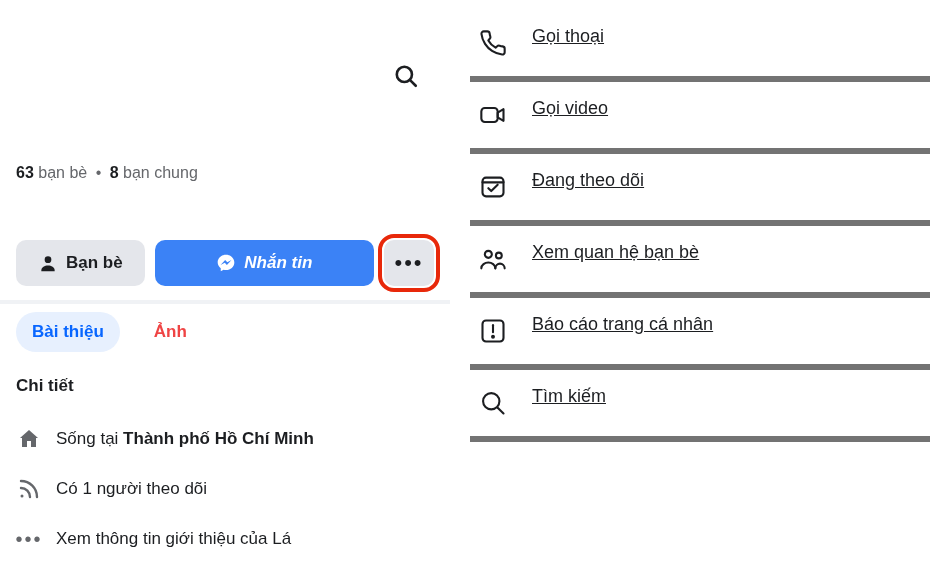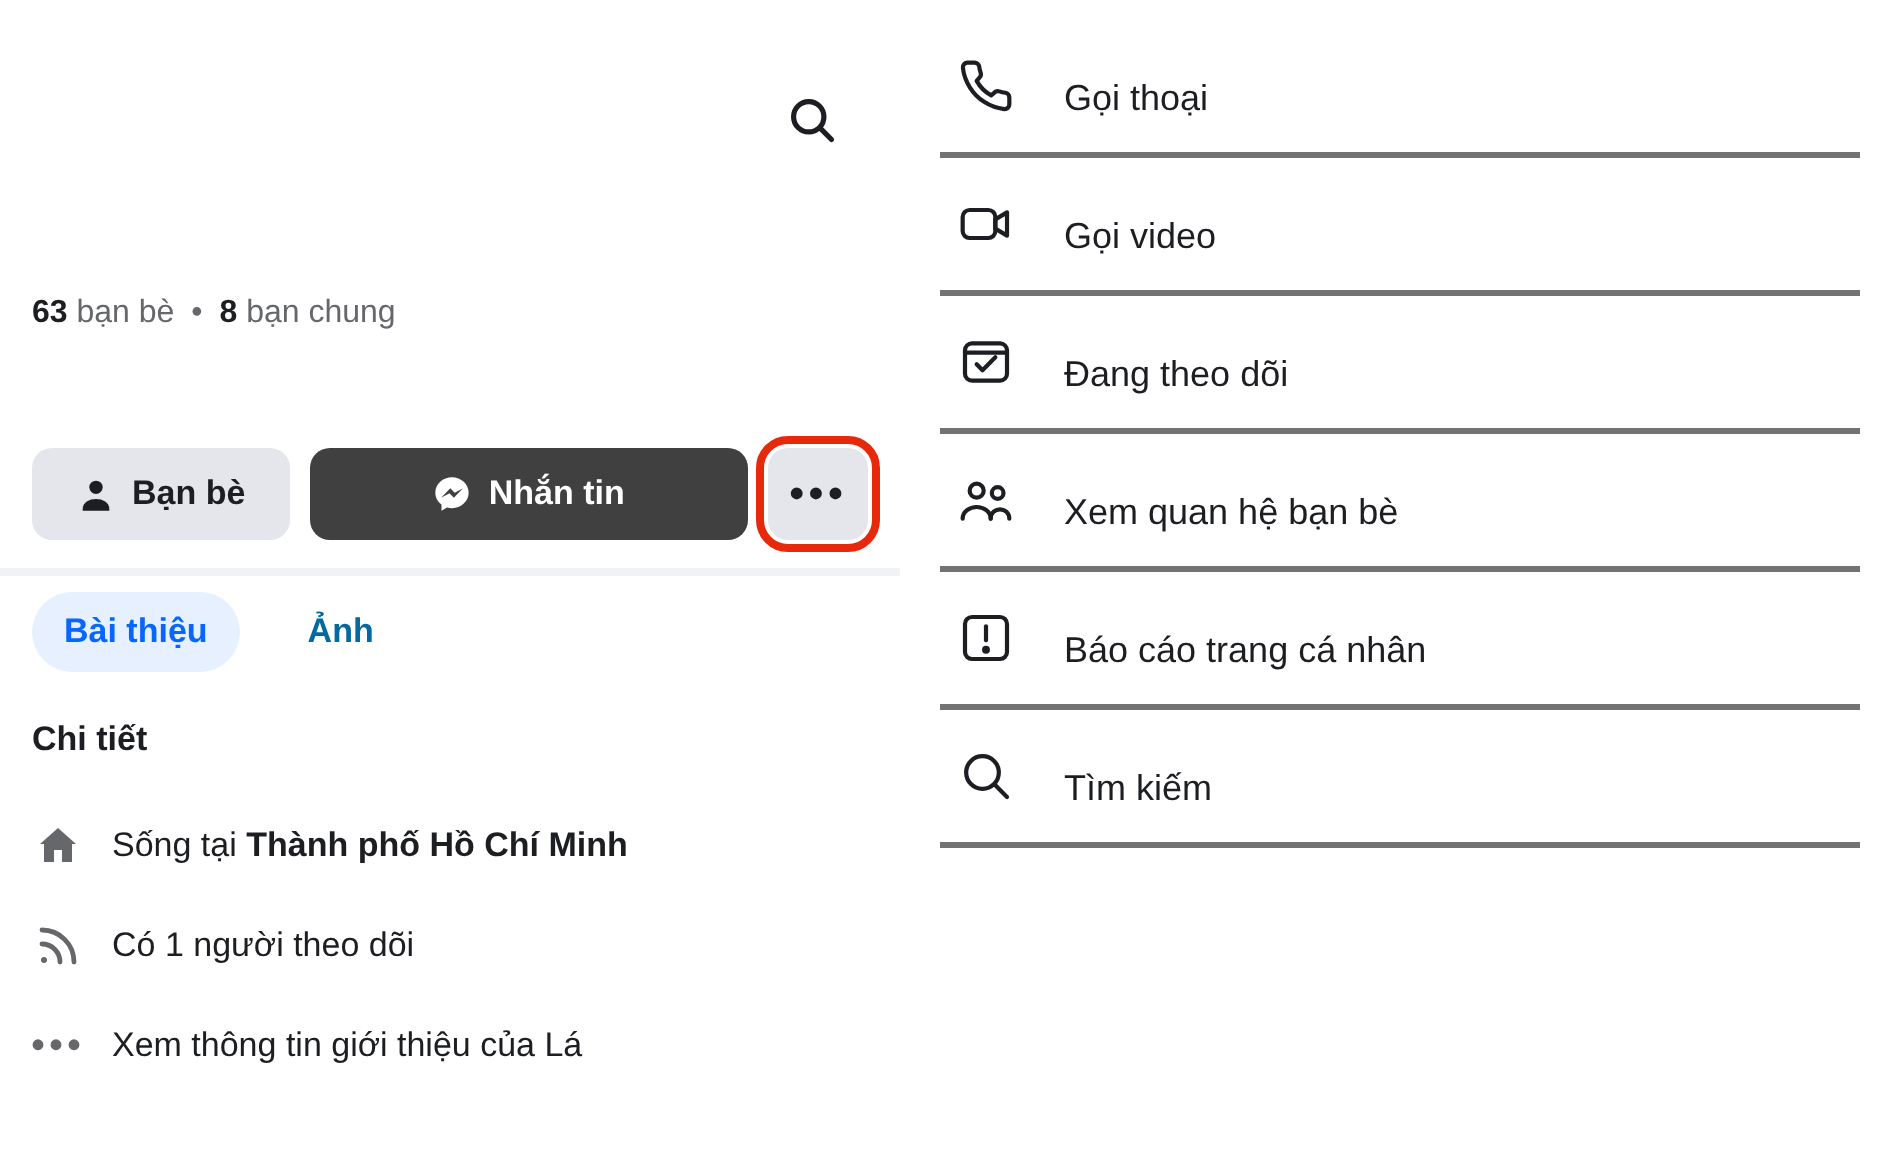--- a/index.html
+++ b/index.html
@@ -9,21 +9,21 @@
     height: 580px;
     font-family: -apple-system, BlinkMacSystemFont, "Segoe UI", Helvetica, Arial, sans-serif;
     color: #1c1e21;
     background: #fff;
     position: relative;
     overflow: hidden;
   }
   .left {
     position: absolute;
     left: 0;
-    top: 0;
+    top: 16px;
     width: 450px;
     height: 416px;
     padding: 0 16px;
   }
   .right {
     position: absolute;
     left: 470px;
     top: 10px;
     width: 460px;
   }
@@ -65,21 +65,21 @@
     align-items: center;
     justify-content: center;
     gap: 8px;
     font-weight: 700;
     font-size: 17px;
     padding: 0 22px;
     cursor: pointer;
     border: none;
   }
   .chip-grey { background: #e4e6eb; color: #1c1e21; }
-  .chip-blue { background: #404040; color: #fff; flex: 1; }
+  .chip-blue { background: #3b82f6; color: #fff; flex: 1; font-style: italic; }
   .chip-more {
     background: #e4e6eb;
     width: 50px; height: 46px;
     border-radius: 10px;
     display: inline-flex; align-items: center; justify-content: center;
     cursor: pointer;
     font-size: 22px;
     letter-spacing: 2px;
     color: #1c1e21;
   }
@@ -100,21 +100,21 @@
     display: flex;
     gap: 18px;
     align-items: center;
   }
   .tab {
     font-size: 17px;
     font-weight: 700;
     padding: 10px 16px;
     border-radius: 20px;
     cursor: pointer;
-    color: #0369a1;
+    color: #ef4444;
   }
   .tab-active { background: #e7f0fe; color: #0866ff; }
 
   .section-title {
     position: absolute;
     top: 360px;
     left: 16px;
     font-size: 17px;
     font-weight: 800;
   }
@@ -136,25 +136,26 @@
   .detail-icon {
     width: 26px; height: 26px;
     display: inline-flex; align-items: center; justify-content: center;
     color: #65676b;
   }
   .detail-text b { font-weight: 700; }
 
   
   .menu-item {
     display: flex;
-    align-items: flex-end;
+    align-items: flex-start;
     gap: 22px;
     padding: 16px 6px;
-    border-bottom: 3px solid #737373;
-    cursor: pointer;
+    border-bottom: 6px solid #737373;
+    cursor: pointer;
+    text-decoration: underline;
   }
   .menu-item.first { border-top: none; }
   .menu-icon {
     width: 34px; height: 34px;
     display: inline-flex; align-items: center; justify-content: center;
     color: #1c1e21;
   }
   .menu-label { font-size: 18px; font-weight: 500; color: #1c1e21; }
   .menu-highlight {
     outline: 4px solid #e8280a;

